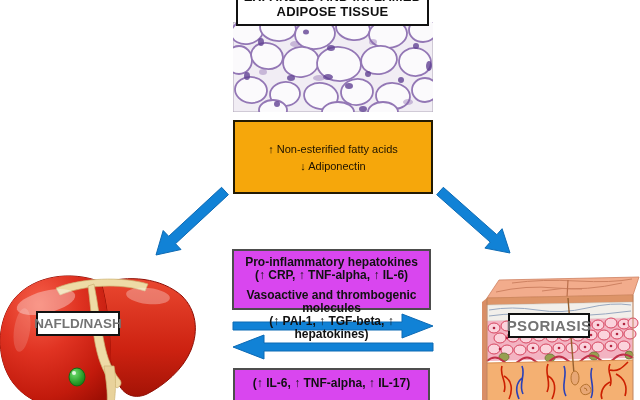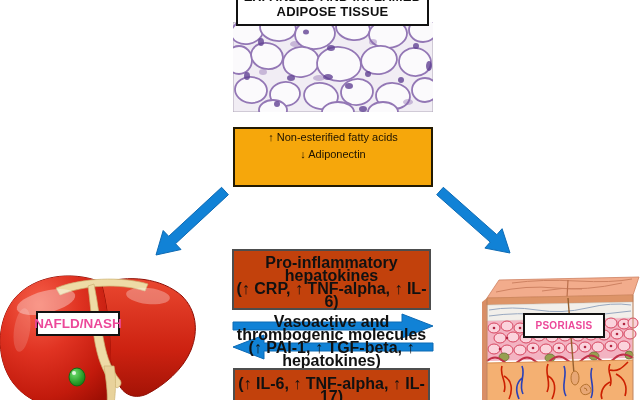--- a/index.html
+++ b/index.html
@@ -5,34 +5,34 @@
   html,body{margin:0;padding:0;background:#ffffff;}
   #stage{position:relative;width:640px;height:400px;overflow:hidden;background:#ffffff;
          font-family:"Liberation Sans",sans-serif;}
   .abs{position:absolute;}
   .box{box-sizing:border-box;text-align:center;}
   
   .title-box{left:236px;top:-14px;width:193px;height:40px;background:#ffffff;
              border:2px solid #111;z-index:3;font-weight:bold;font-size:13px;line-height:15px;
              padding-top:1px;color:#111;letter-spacing:.2px;}
   .histology{left:233px;top:22px;width:200px;height:90px;z-index:2;}
-  .orange-box{left:233px;top:127px;width:200px;height:60px;background:#F6A70B;
+  .orange-box{left:233px;top:120px;width:200px;height:74px;background:#F6A70B;
               border:2px solid #231a02;z-index:2;font-size:11px;line-height:17px;
-              padding-top:0;color:#1c1200;}
+              padding-top:19px;color:#1c1200;}
   
-  .gray-box{background:#c2410c;border:2px solid #4d4d4d;z-index:2;color:#111;
-            font-weight:bold;font-size:16px;line-height:13px;}
+  .gray-box{background:#d946ef;border:2px solid #4d4d4d;z-index:2;color:#111;
+            font-weight:bold;font-size:12px;line-height:13px;}
   .gray-box .gap{height:7px;}
   #hepatokines-box{left:232px;top:249px;width:199px;height:61px;padding-top:5px;}
   #cytokines-box{left:233px;top:368px;width:197px;height:46px;padding-top:7px;}
   
   .organ-label{background:#ffffff;border:2px solid #111;z-index:5;font-weight:bold;
-               color:#ec4899;display:flex;align-items:center;justify-content:center;}
+               color:#737373;display:flex;align-items:center;justify-content:center;}
   #nafld-label{left:36px;top:311px;width:80px;height:21px;font-size:13.5px;}
-  #psoriasis-label{left:523px;top:313px;width:78px;height:21px;font-size:10px;letter-spacing:.3px;}
+  #psoriasis-label{left:508px;top:313px;width:78px;height:21px;font-size:15px;letter-spacing:.3px;}
   svg{display:block;}
   .arrow-svg{z-index:1;}
 </style>
 </head>
 <body>
 
 <div id="stage">
 
   <div class="abs box title-box">
     <div>EXPANDED AND INFLAMED</div>

